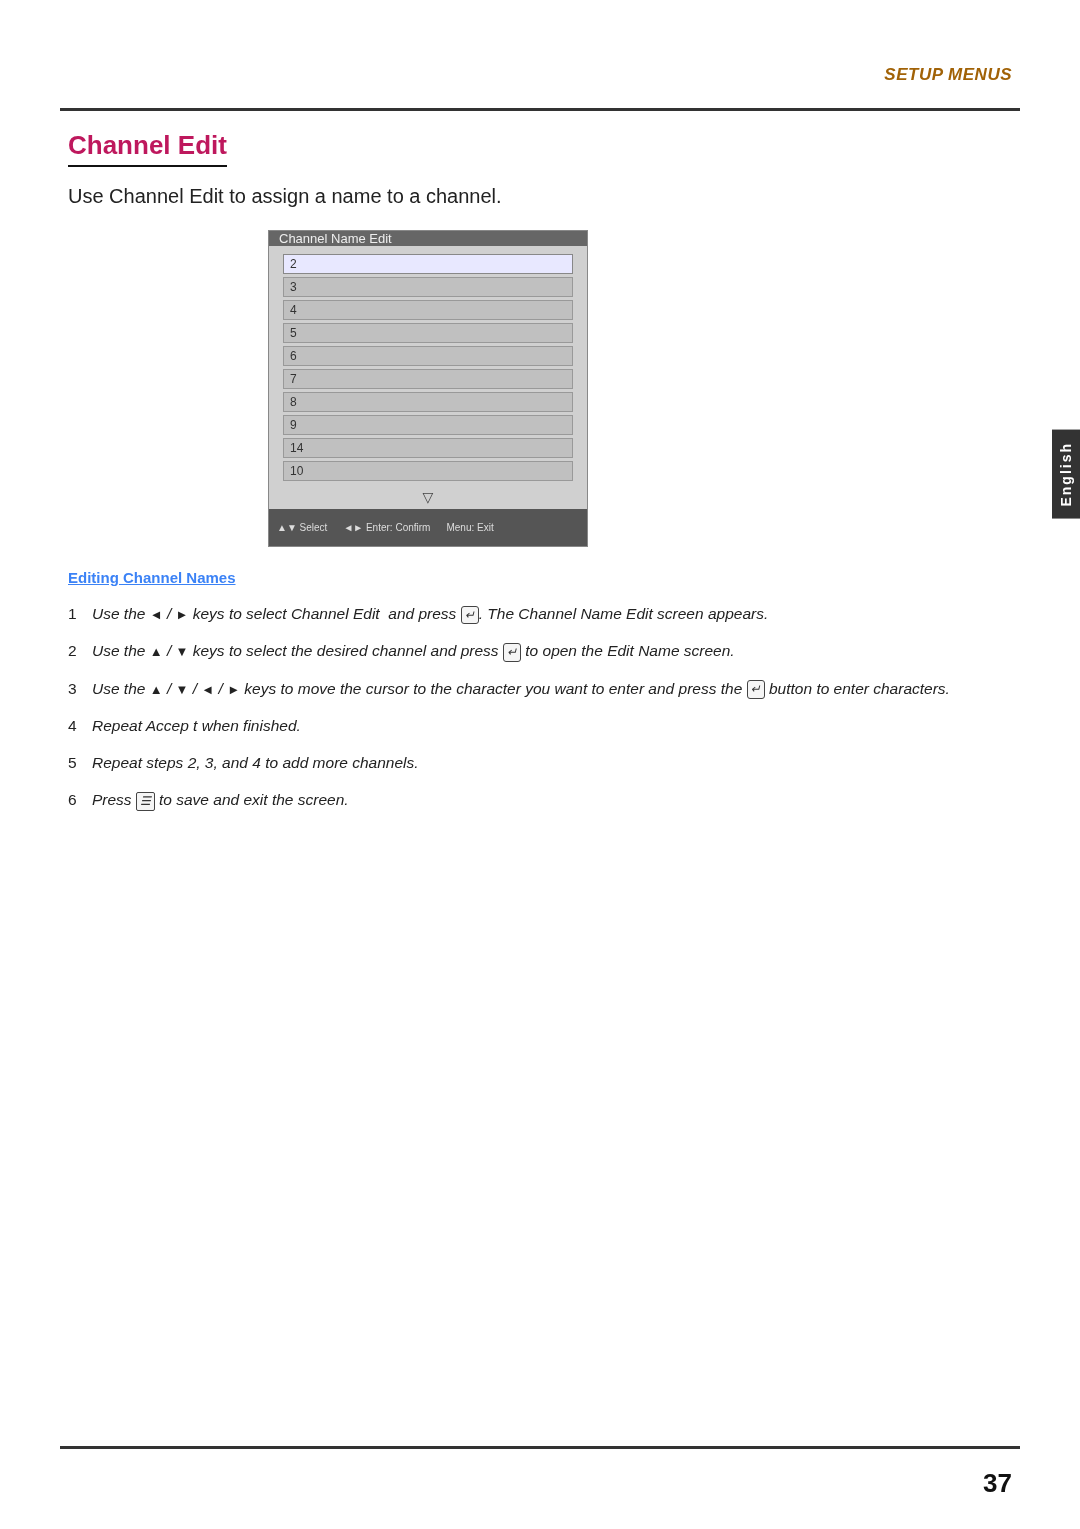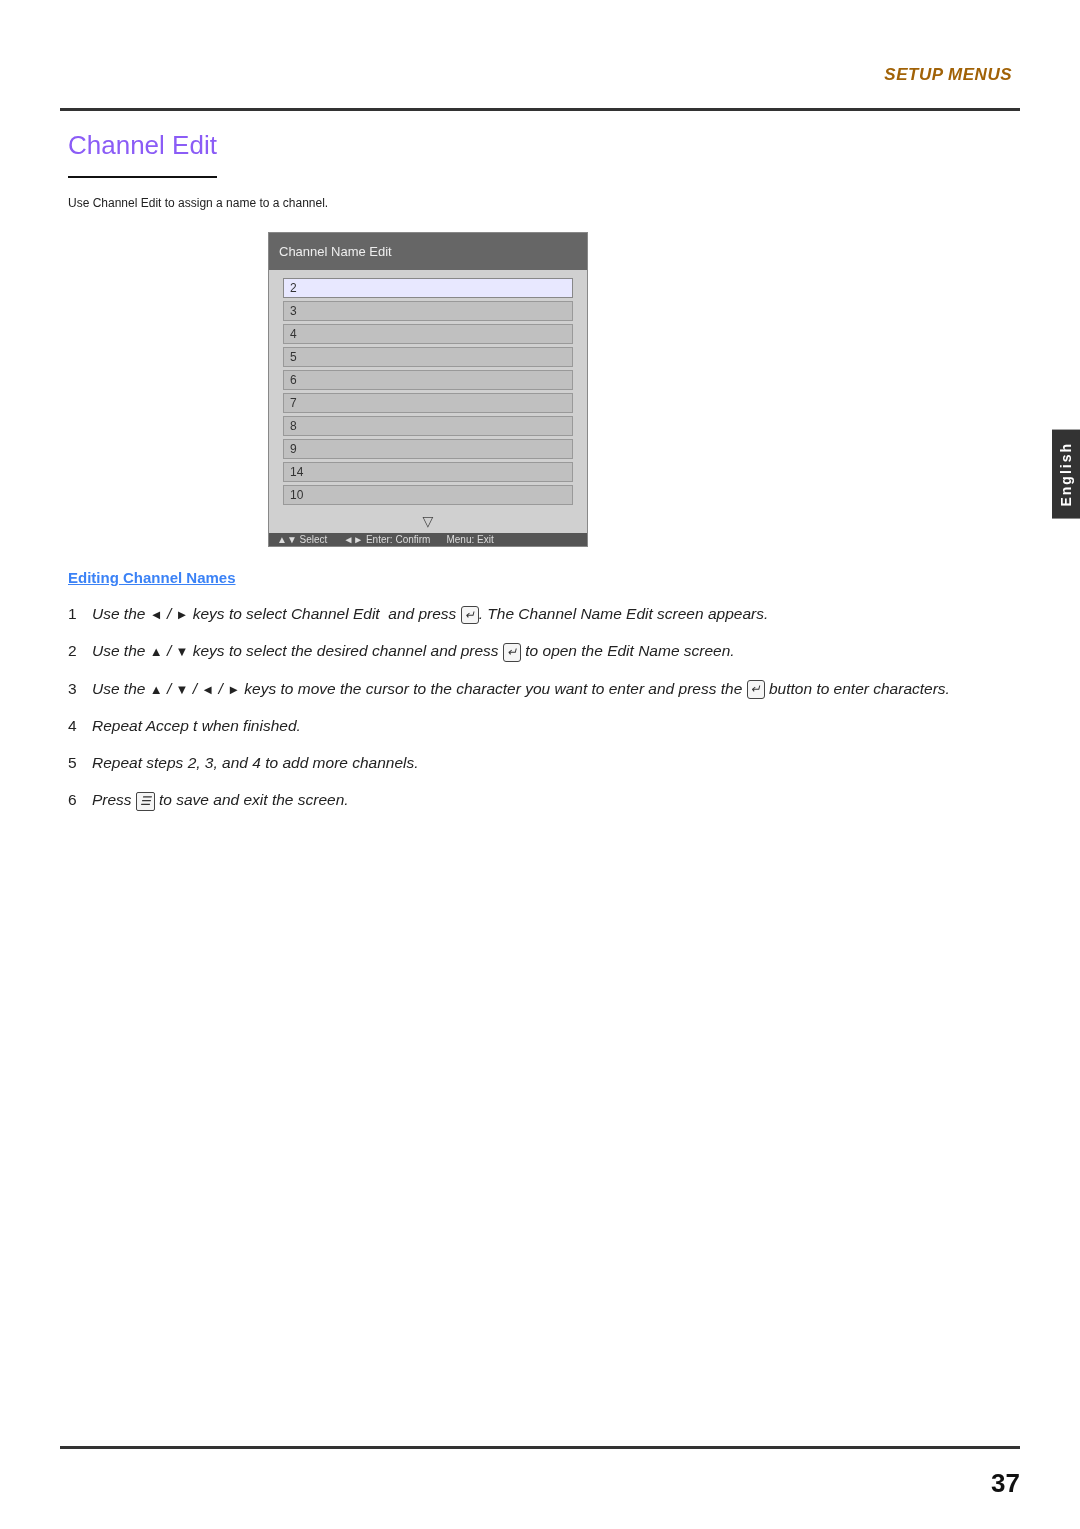--- a/index.html
+++ b/index.html
@@ -59,65 +59,65 @@
       text-orientation: mixed;
       transform: rotate(180deg);
       padding: 12px 6px;
       letter-spacing: 2px;
     }
 
     
     .page-number {
       position: absolute;
       bottom: 30px;
-      right: 60px;
+      right: 68px;
       font-size: 26px;
       font-weight: bold;
       color: #111;
     }
 
     
     .main-content {
       position: absolute;
       top: 130px;
       left: 68px;
       right: 100px;
     }
 
     
     .channel-edit-heading {
       font-size: 26px;
-      font-weight: normal;
-      color: #8b5cf6;
+      font-weight: bold;
+      color: #be185d;
       margin-bottom: 18px;
       border-bottom: 2px solid #111;
-      padding-bottom: 15px;
+      padding-bottom: 4px;
       display: inline-block;
     }
 
     .intro-text {
-      font-size: 12px;
+      font-size: 20px;
       color: #222;
       margin-bottom: 22px;
     }
 
     
     .channel-name-edit-box {
       width: 320px;
       margin-left: 200px;
       border: 1px solid #888;
       background: #d0d0d0;
       margin-bottom: 22px;
     }
 
     .channel-name-edit-title {
       background: #666;
       color: #eee;
       font-size: 13px;
-      padding: 11px 10px;
+      padding: 0 10px;
       font-weight: normal;
     }
 
     .channel-list {
       padding: 8px 14px;
       display: flex;
       flex-direction: column;
       gap: 3px;
     }
 
@@ -139,21 +139,21 @@
       text-align: center;
       font-size: 14px;
       color: #444;
       padding-bottom: 4px;
     }
 
     .channel-footer {
       background: #555;
       color: #ddd;
       font-size: 10px;
-      padding: 1px 8px;
+      padding: 13px 8px;
       display: flex;
       gap: 16px;
       align-items: center;
     }
 
     
     .editing-channel-names {
       font-size: 15px;
       color: #3b82f6;
       text-decoration: underline;

